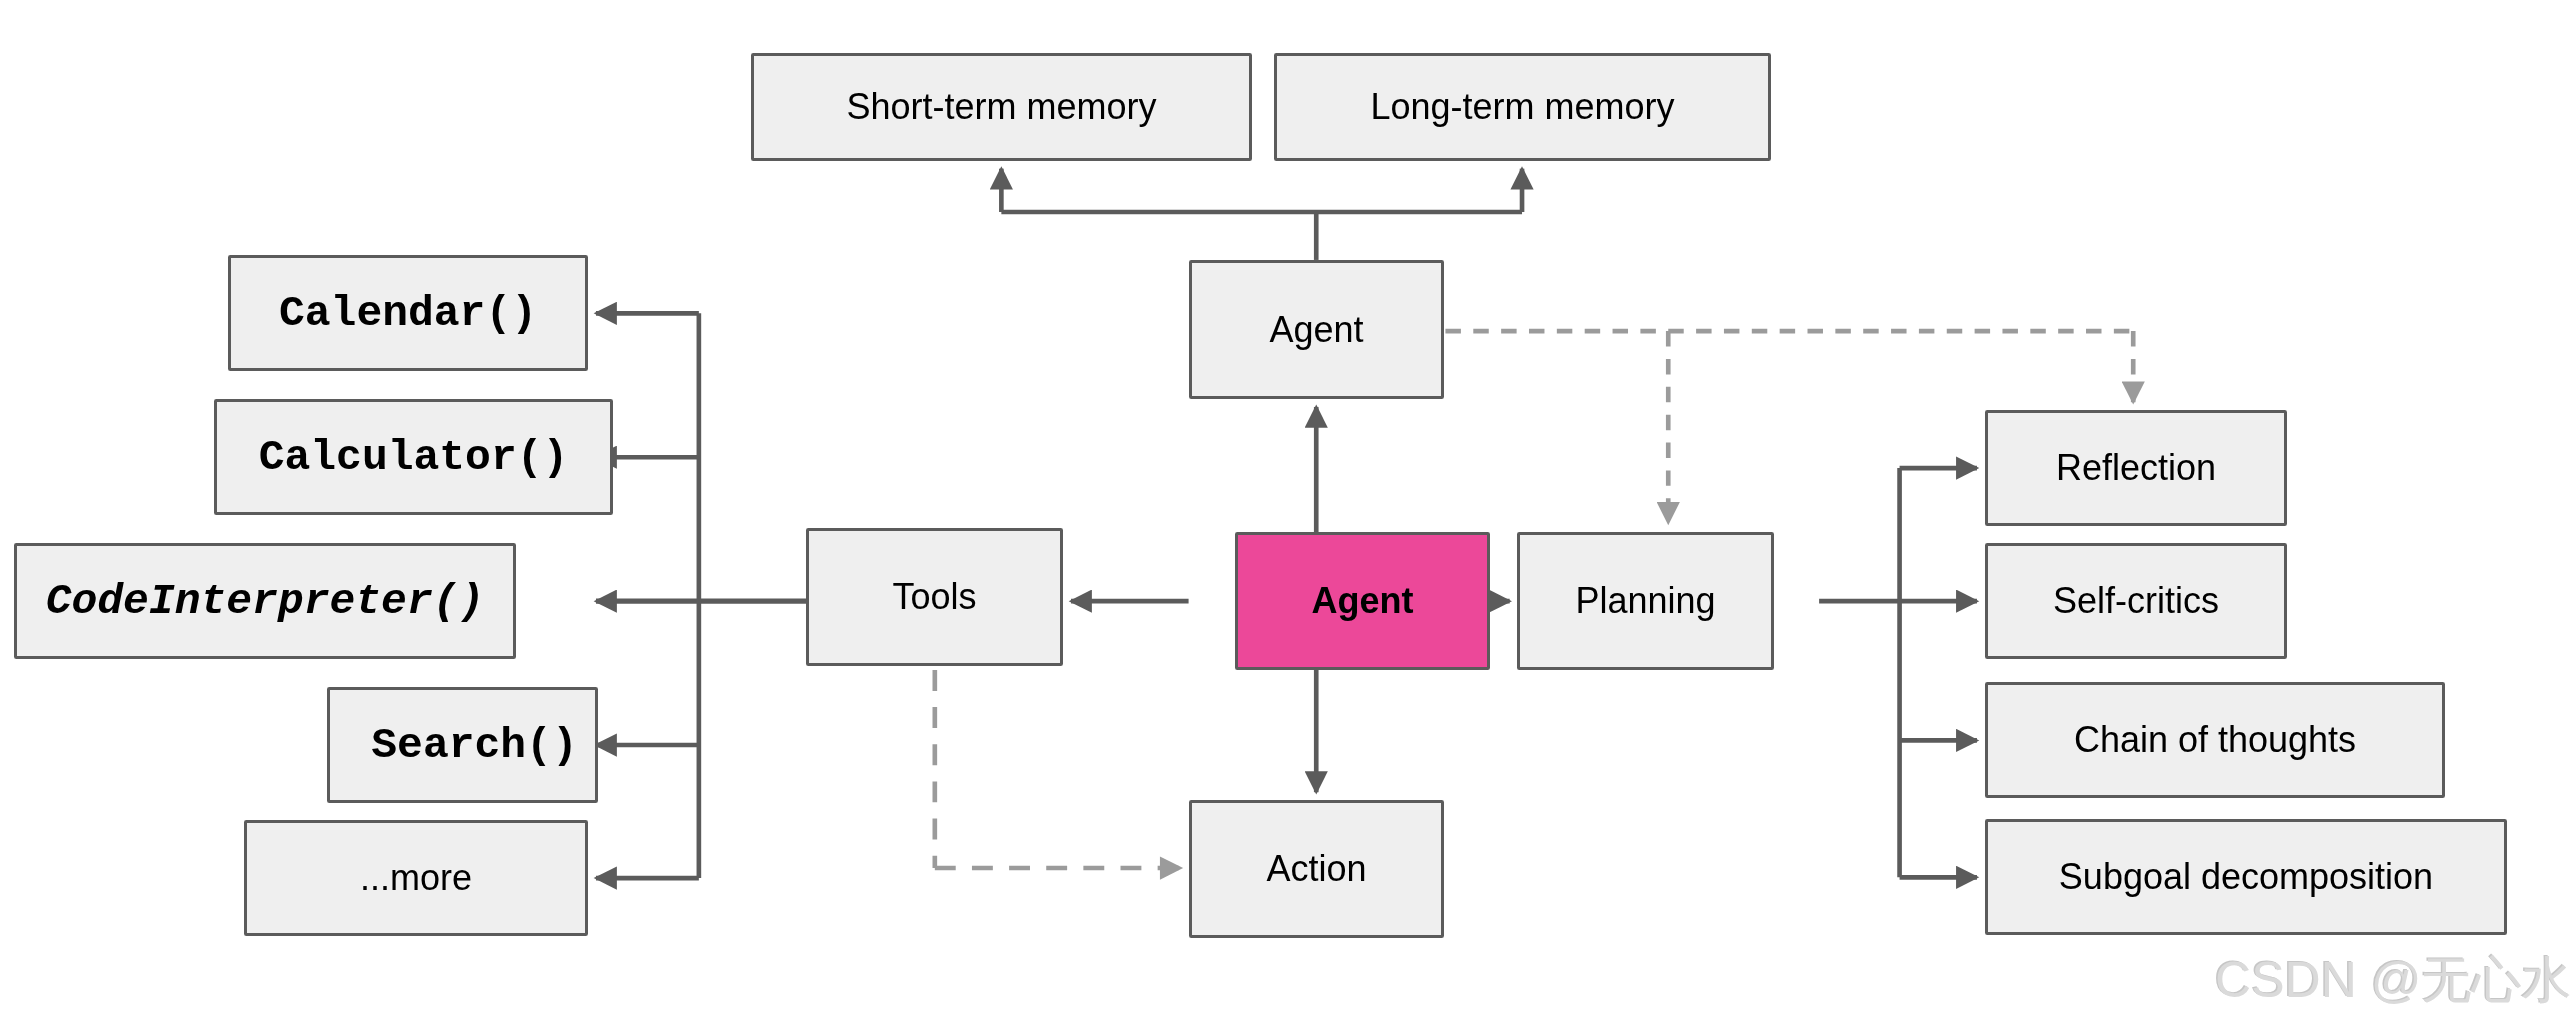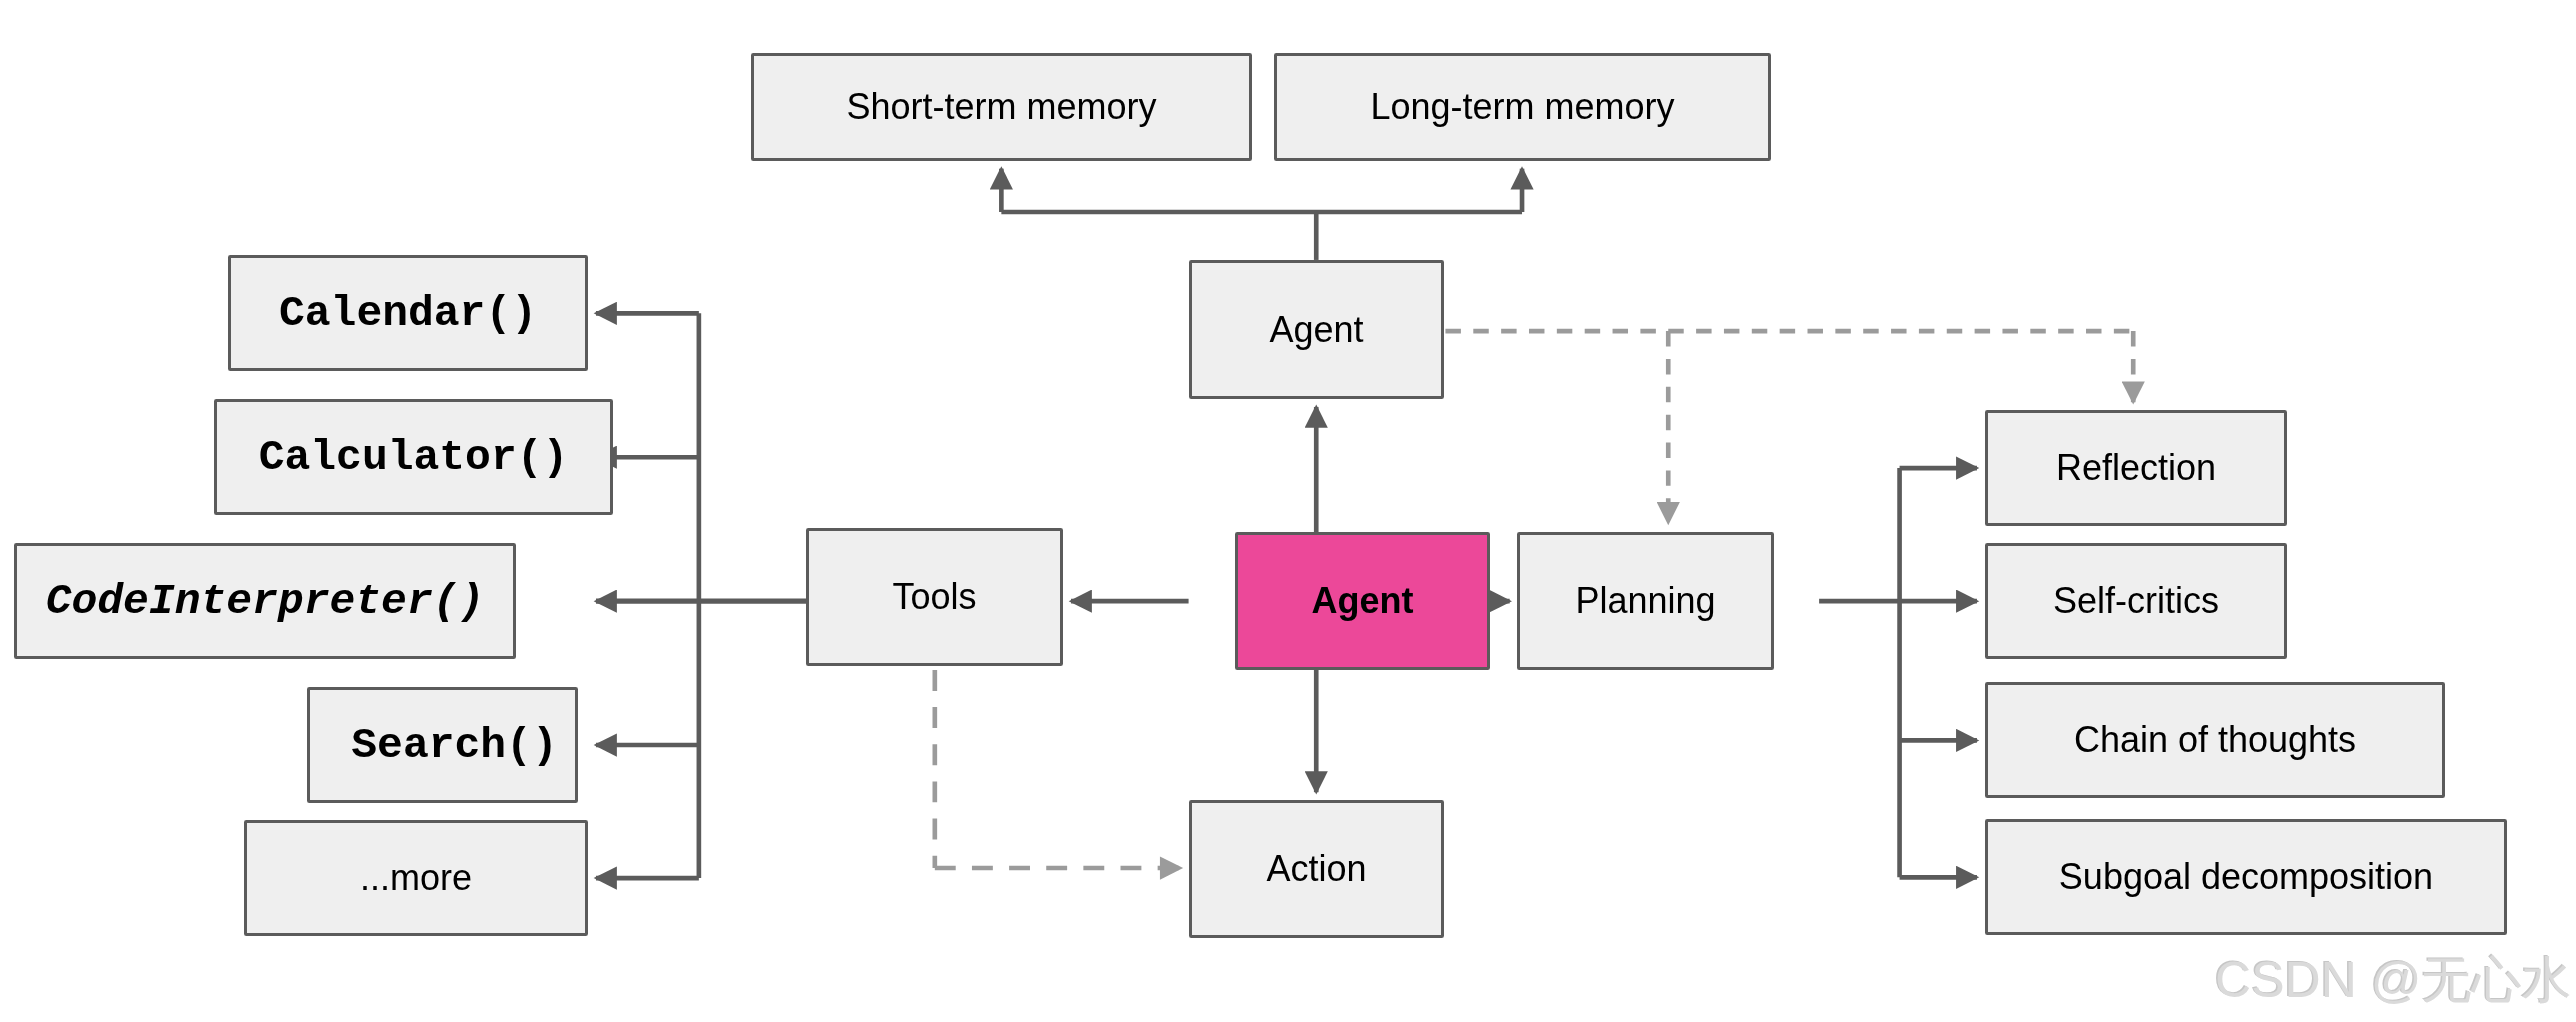--- a/index.html
+++ b/index.html
@@ -33,21 +33,21 @@
   #memory{left:1189px;top:260px;width:255px;height:139px;}
   #agent{left:1189px;top:532px;width:255px;height:138px;background:#ec4899;font-weight:700;margin-left:46px;}
   #action{left:1189px;top:800px;width:255px;height:138px;}
   
   #tools{left:806px;top:528px;width:257px;height:138px;}
   #planning{left:1517px;top:532px;width:257px;height:138px;}
   
   #calendar{left:228px;top:255px;width:360px;height:116px;}
   #calculator{left:190px;top:399px;width:399px;height:116px;margin-left:24px;}
   #code-interpreter{left:14px;top:543px;width:502px;height:116px;font-style:italic;}
-  #search{left:307px;top:687px;width:271px;height:116px;padding-left:24px;}
+  #search{left:327px;top:687px;width:271px;height:116px;padding-left:24px;}
   #more{left:244px;top:820px;width:344px;height:116px;}
   
   #reflection{left:1985px;top:410px;width:302px;height:116px;}
   #self-critics{left:1985px;top:543px;width:302px;height:116px;}
   #chain{left:1985px;top:682px;width:460px;height:116px;}
   #subgoal{left:1985px;top:819px;width:522px;height:116px;}
   
   #watermark{
     position:absolute;right:4.6px;top:955px;
     font-size:50px;line-height:1;

